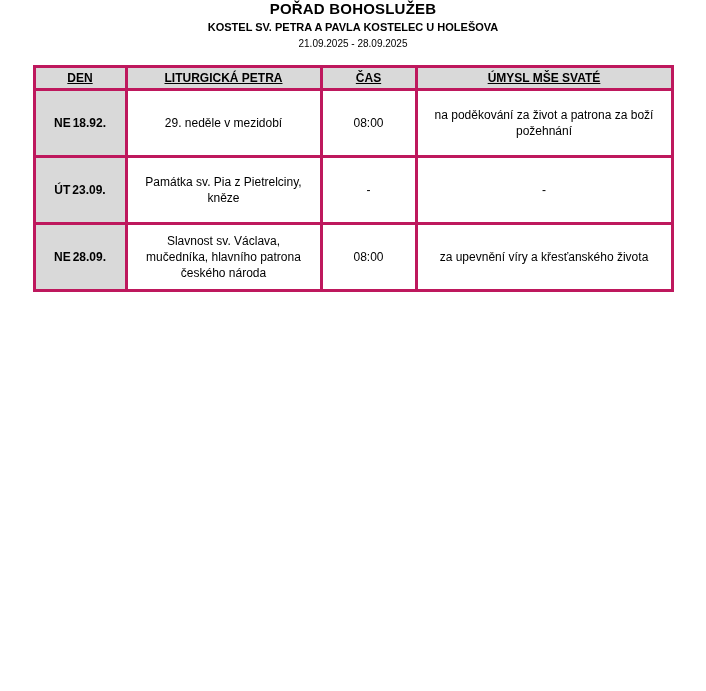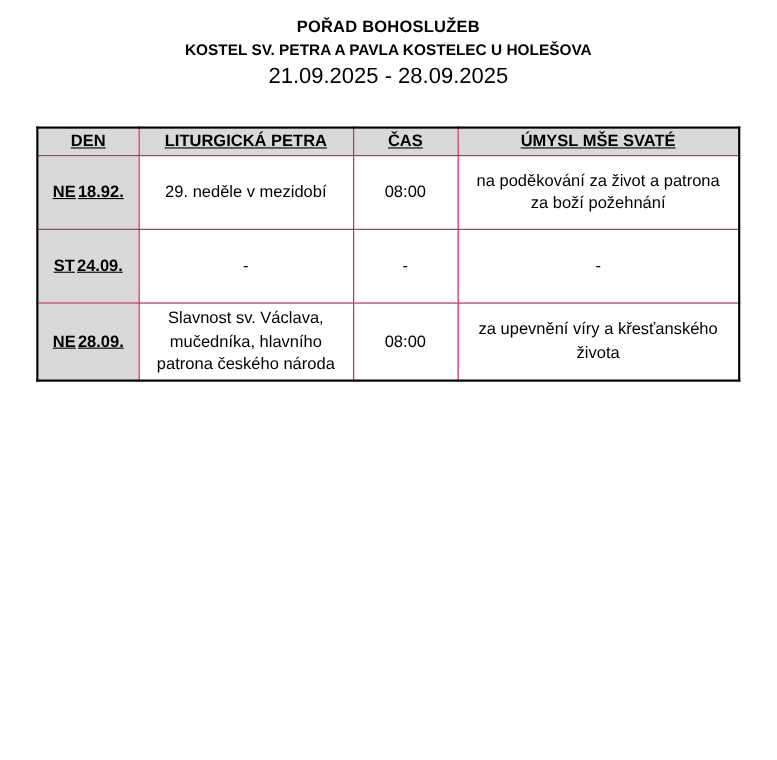--- a/index.html
+++ b/index.html
@@ -6,50 +6,49 @@
   html, body {
     background: #ffffff;
     font-family: "Liberation Sans", "DejaVu Sans", sans-serif;
     color: #000000;
   }
   .page {
     width: 706px;
     height: 691px;
     margin: 0 auto;
     background: #ffffff;
-    padding-top: 16px;
   }
   .doc-header { text-align: center; }
   .title {
     font-size: 15px;
     font-weight: bold;
     letter-spacing: 0.2px;
     margin-bottom: 4px;
   }
   .subtitle {
-    font-size: 14px;
+    font-size: 11px;
     font-weight: bold;
     margin-bottom: 5px;
   }
   .daterange {
-    font-size: 20px;
-    margin-bottom: 34px;
+    font-size: 10px;
+    margin-bottom: 16px;
   }
   table.schedule {
     border-collapse: collapse;
     table-layout: fixed;
     width: 638px;
     margin: 0 auto;
     border: 2px solid #000000;
   }
   table.schedule th, table.schedule td {
-    border: 1px solid #be185d;
+    border: 3px solid #be185d;
     text-align: center;
     vertical-align: middle;
-    font-size: 15px;
+    font-size: 12px;
     padding: 4px 8px;
     line-height: 1.35;
     overflow: hidden;
   }
   table.schedule thead th {
     background: #d9d9d9;
     font-weight: bold;
     text-decoration: underline;
     height: 23px;
     padding: 2px 4px;
@@ -57,21 +56,20 @@
   table.schedule tbody td { height: 67px; background: #ffffff; }
   table.schedule tbody td.day-cell {
     background: #d9d9d9;
     font-weight: bold;
   }
   .day-wrap {
     display: flex;
     justify-content: center;
     align-items: flex-end;
     gap: 2px;
-    text-decoration: underline;
   }
   col.c-day { width: 92px; }
   col.c-celebration { width: 195px; }
   col.c-time { width: 95px; }
   col.c-intention { width: 256px; }
 </style>
 </head>
 <body>
 
 <div class="page">
@@ -105,32 +103,32 @@
             <span>NE</span>
             <span>18.92.</span>
           </span>
         </td>
         <td>29. neděle v mezidobí</td>
         <td>08:00</td>
         <td>na poděkování za život a patrona za boží požehnání</td>
       </tr>
 
 
-
       <tr>
         <td class="day-cell">
           <span class="day-wrap">
-            <span>ST</span>
-            <span>24.09.</span>
+            <span>ÚT</span>
+            <span>23.09.</span>
           </span>
         </td>
-        <td>-</td>
+        <td>Památka sv. Pia z Pietrelciny, kněze</td>
         <td>-</td>
         <td>-</td>
       </tr>
+
 
 
 
 
       <tr>
         <td class="day-cell">
           <span class="day-wrap">
             <span>NE</span>
             <span>28.09.</span>
           </span>

